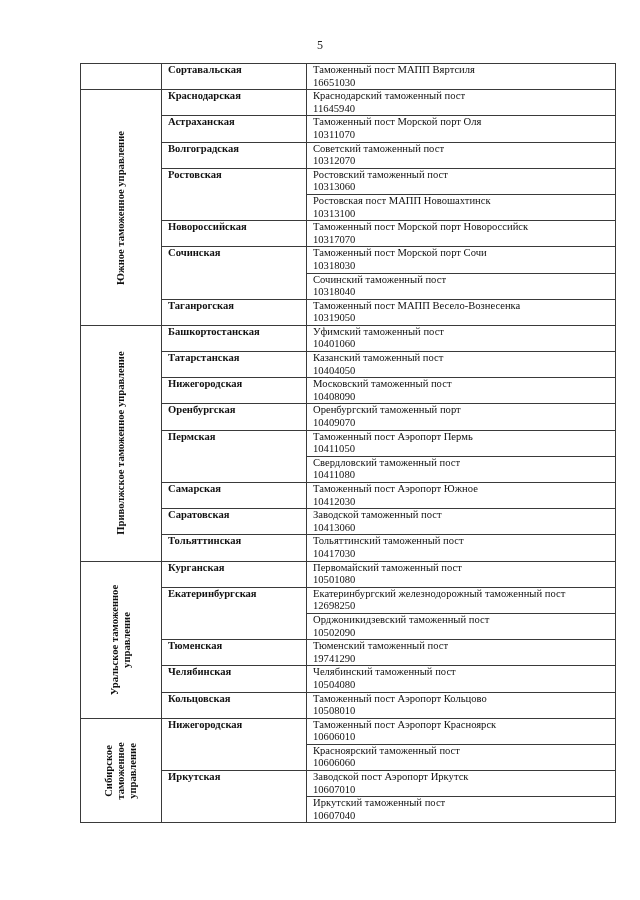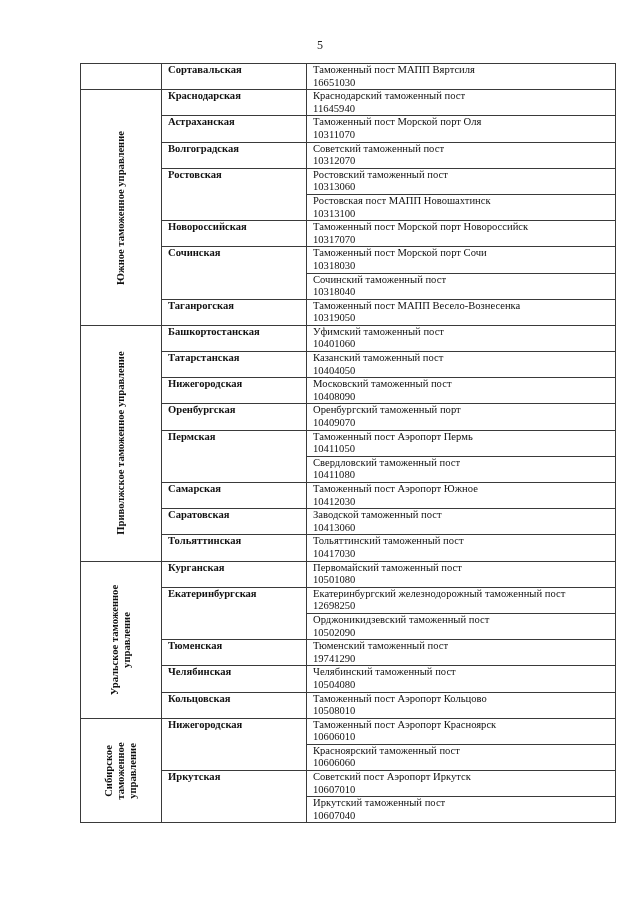--- a/index.html
+++ b/index.html
@@ -290,21 +290,21 @@
       </tr>
       <tr>
         <td class="post">
           <span class="name">Красноярский таможенный пост</span>
           <span class="code">10606060</span>
         </td>
       </tr>
       <tr>
         <td class="cust" rowspan="2">Иркутская</td>
         <td class="post">
-          <span class="name">Советский пост Аэропорт Иркутск</span>
+          <span class="name">Заводской пост Аэропорт Иркутск</span>
           <span class="code">10607010</span>
         </td>
       </tr>
       <tr>
         <td class="post">
           <span class="name">Иркутский таможенный пост</span>
           <span class="code">10607040</span>
         </td>
       </tr>
     </tbody>

